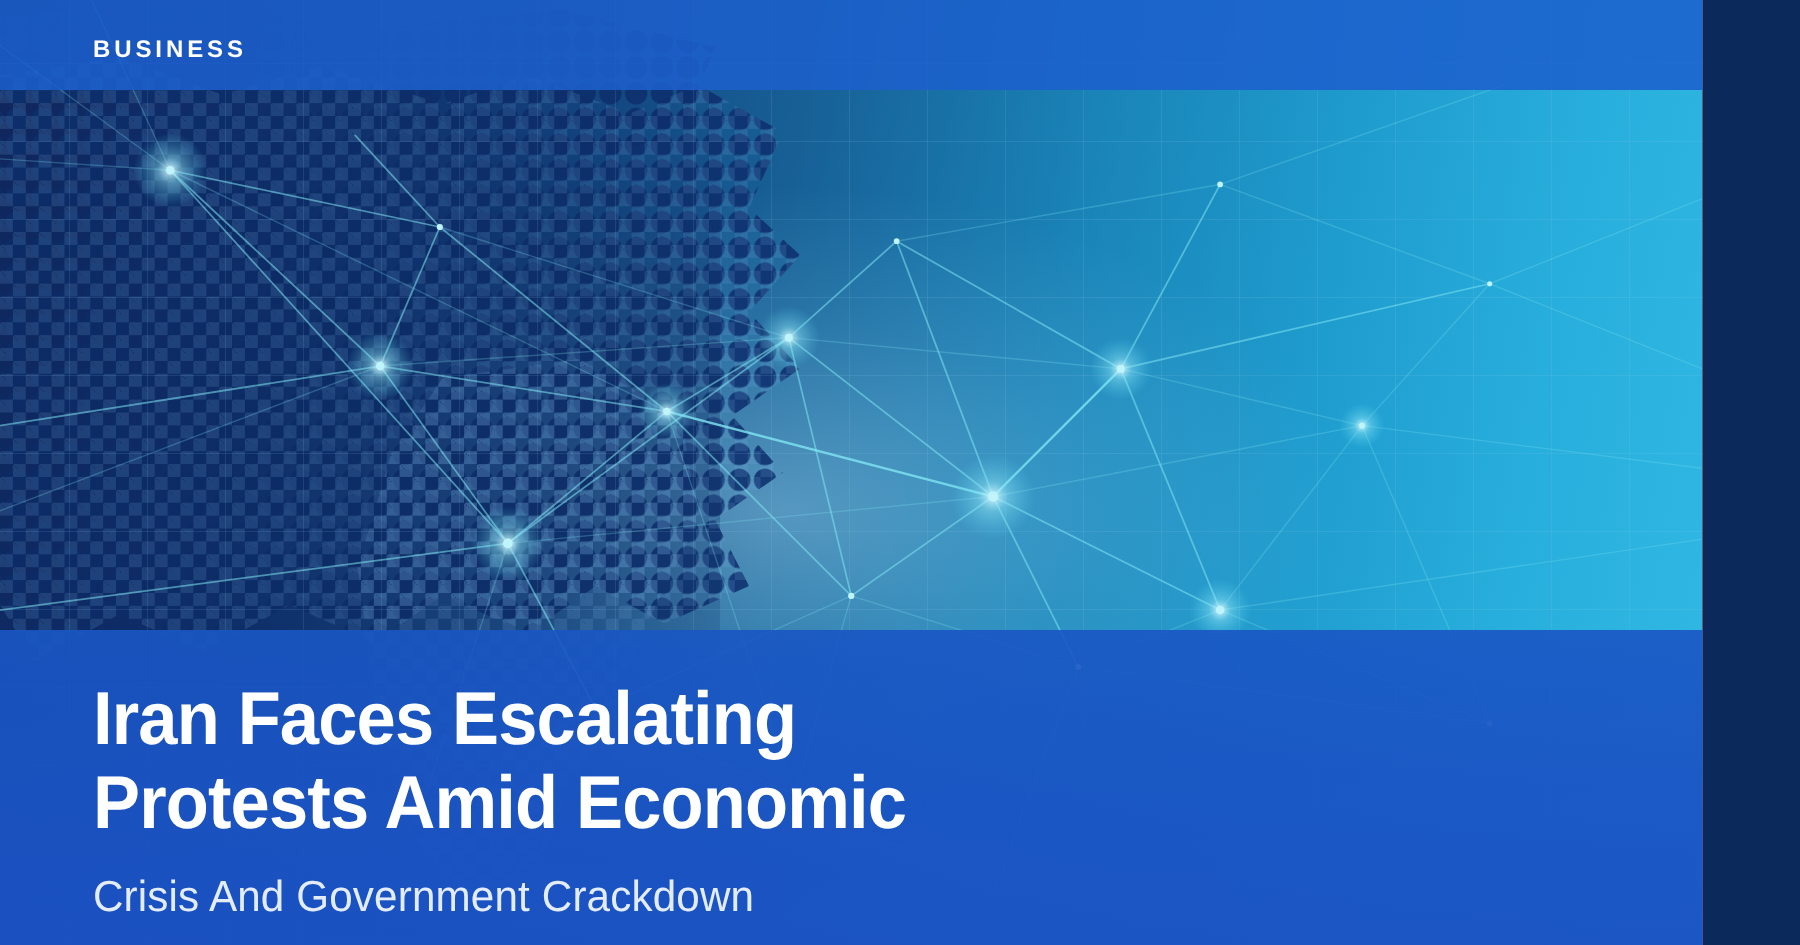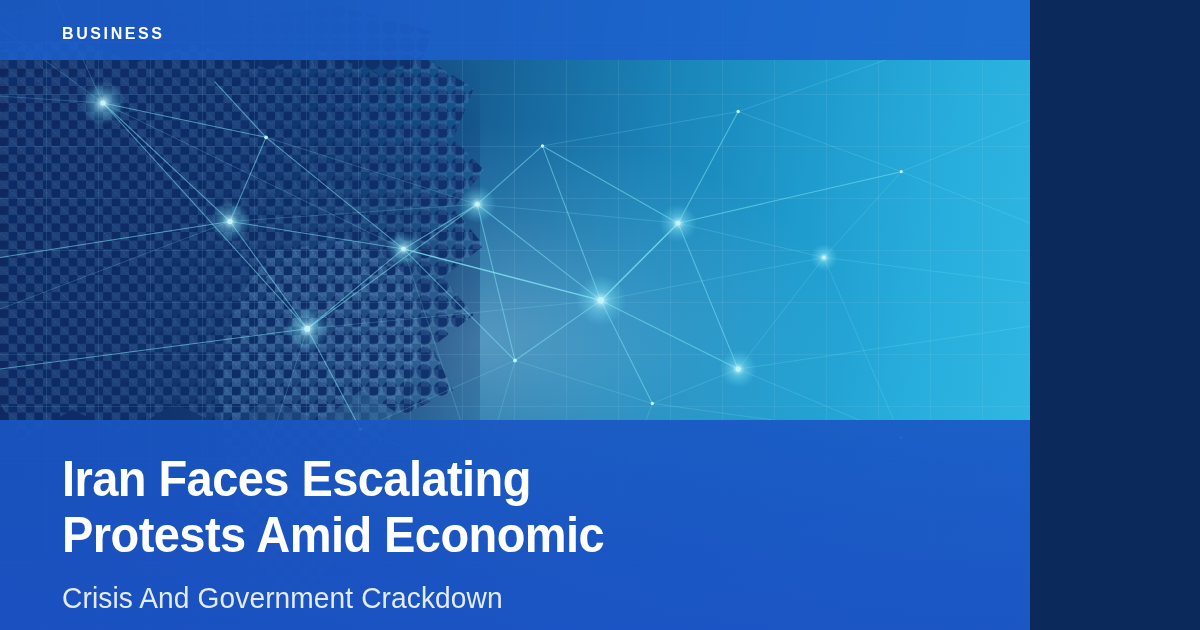--- a/index.html
+++ b/index.html
@@ -6,21 +6,21 @@
     margin: 0;
     padding: 0;
     background: #0b2a5b;
   }
   body {
     font-family: "Liberation Sans", sans-serif;
   }
 
   .card {
     position: relative;
-    width: 1030px;
+    width: 1135px;
     height: 630px;
     overflow: hidden;
     background: #ef4444;
   }
 
   
 
   .bg-layer {
     position: absolute;
     inset: 0;

